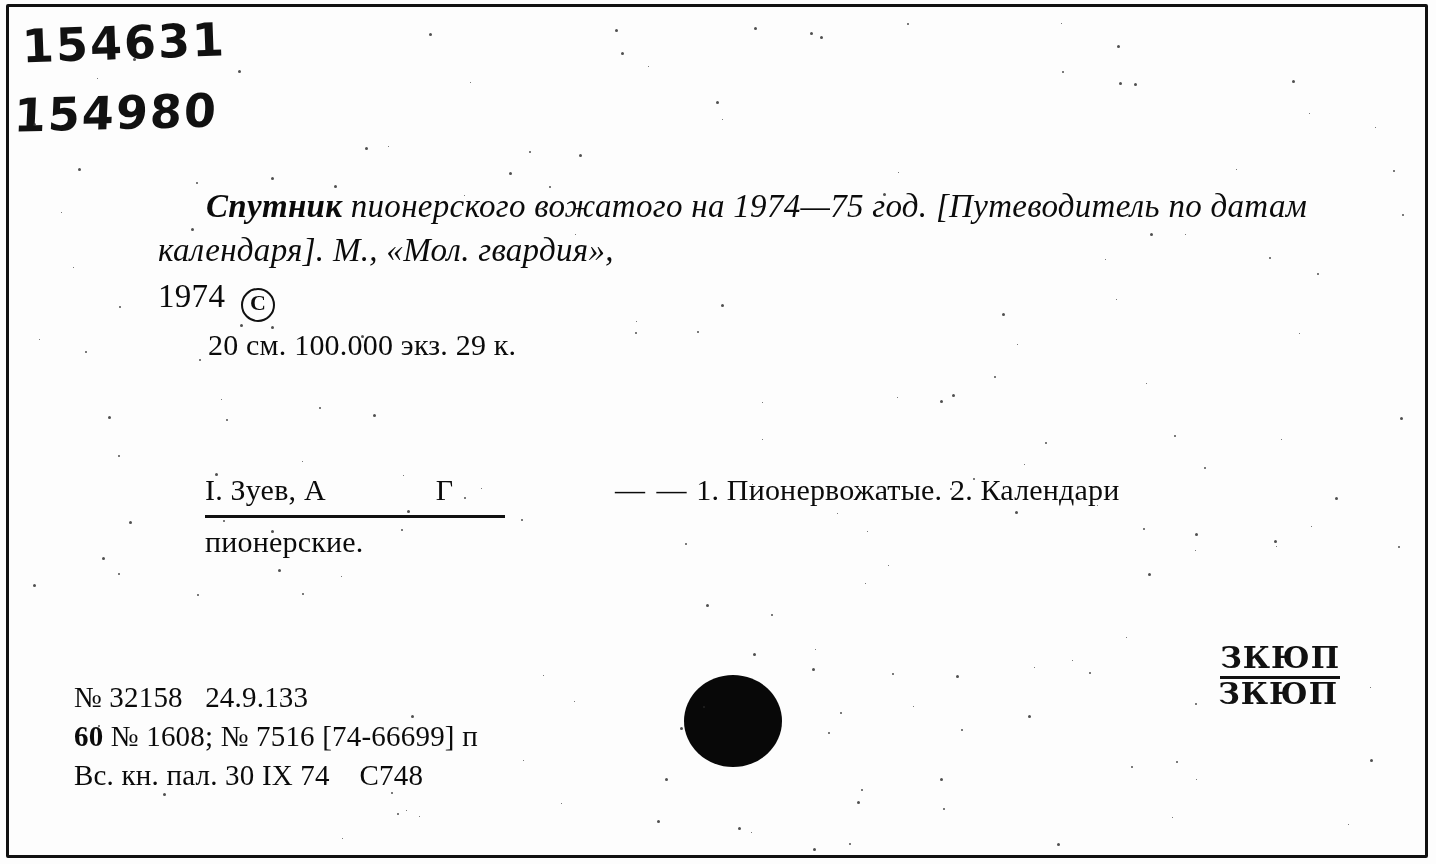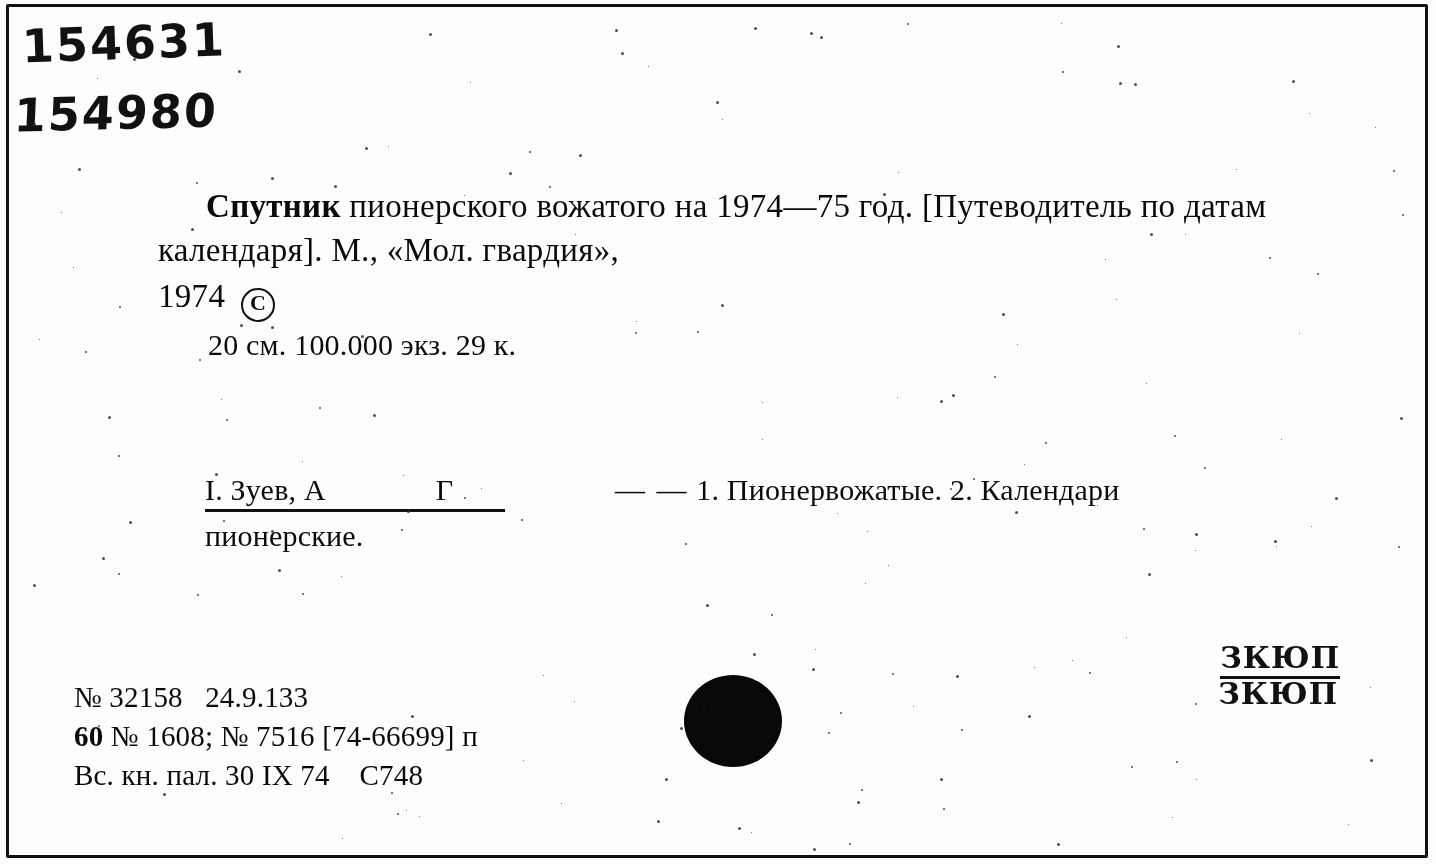--- a/index.html
+++ b/index.html
@@ -44,21 +44,21 @@
     left: 158px;
     top: 185px;
     width: 1190px;
     font-size: 33px;
     line-height: 1.33;
     letter-spacing: 0.3px;
   }
   .main-entry .title-bold {
     font-weight: 700;
   }
-  .indent-first { display: block; text-indent: 48px; }
+  .indent-first { display: block; text-indent: 48px; font-style: italic; }
 
   .copyright-line {
     position: absolute;
     left: 158px;
     top: 278px;
     font-size: 33px;
     letter-spacing: 0.3px;
   }
   .circ-c {
     display: inline-block;
@@ -90,21 +90,21 @@
     left: 205px;
     top: 470px;
     width: 1140px;
     font-size: 30px;
     line-height: 1.3;
     letter-spacing: 0.2px;
   }
   .tracing-added {
     display: inline-block;
     border-bottom: 3px solid #111;
-    padding-bottom: 0;
+    padding-bottom: 6px;
     min-width: 300px;
   }
   .tracing-added .gap { display: inline-block; width: 110px; }
   .tracing-dashes { margin-left: 110px; letter-spacing: 2px; }
   .tracing-second { display: block; margin-top: 4px; }
 
   
   .bottom-block {
     position: absolute;
     left: 74px;

